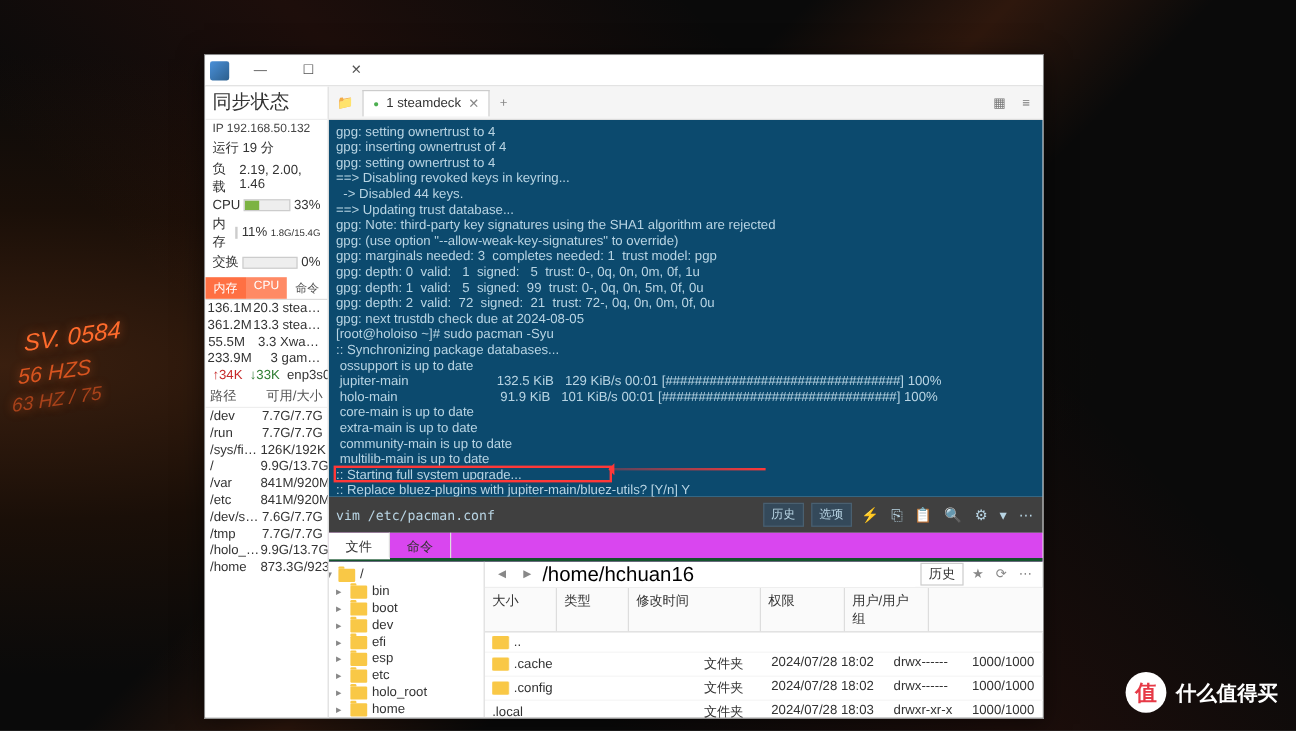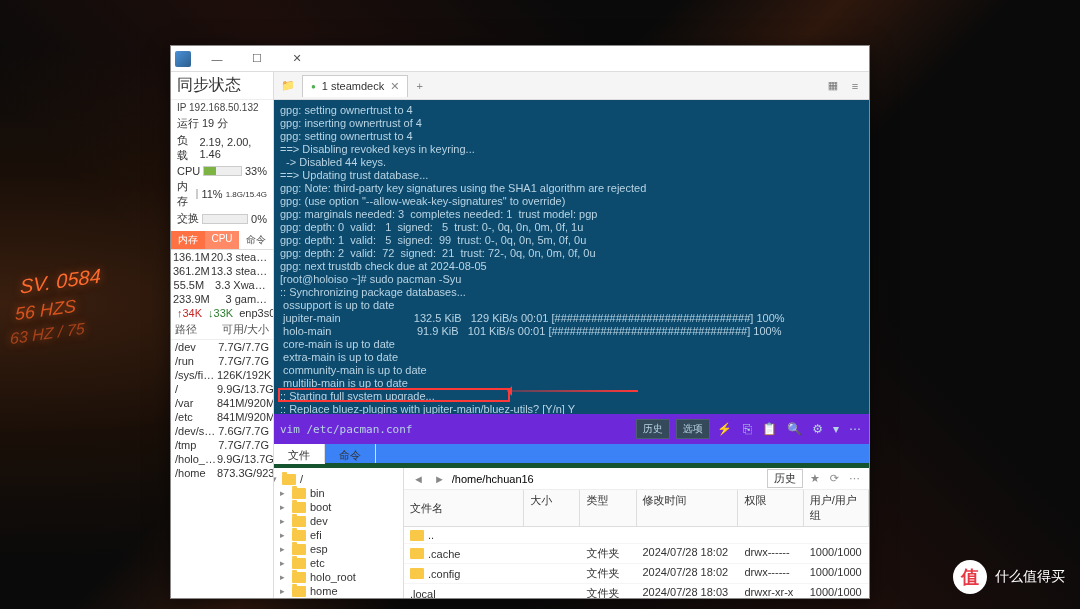--- a/index.html
+++ b/index.html
@@ -7,21 +7,21 @@
 .bg{position:absolute;inset:0;background:radial-gradient(ellipse at 0% 50%,#3a1f0f 0%,#1a0f08 30%,#0a0a0a 60%),radial-gradient(ellipse at 100% 0%,#3a1f0f 0%,transparent 40%)}
 .bg::before{content:"";position:absolute;inset:0;background:linear-gradient(135deg,transparent 40%,rgba(255,100,30,0.15) 50%,transparent 60%),linear-gradient(45deg,transparent 30%,rgba(200,50,20,0.1) 50%,transparent 70%)}
 .hud-text{position:absolute;color:#ff6b2c;font-style:italic;font-family:Arial,sans-serif;text-shadow:0 0 8px rgba(255,107,44,0.5);transform:skewY(-8deg)}
 .hud1{left:20px;top:270px;font-size:20px}
 .hud2{left:15px;top:300px;font-size:18px;color:#d8541f}
 .hud3{left:10px;top:325px;font-size:16px;color:#a8421a}
 .hud-r{right:20px;top:20px;color:#6a8fa5;font-style:italic;text-align:right}
 .hud-r div{font-size:14px;margin:2px 0}
 .watermark{position:absolute;right:15px;bottom:15px;display:flex;align-items:center;gap:8px}
 .wm-circle{width:34px;height:34px;border-radius:50%;background:#fff;display:flex;align-items:center;justify-content:center;color:#e63946;font-size:18px;font-weight:bold}
-.wm-text{color:#fff;font-size:14px;font-weight:400}
+.wm-text{color:#fff;font-size:17px;font-weight:700}
 .app{position:absolute;left:170px;top:45px;width:700px;height:554px;background:#fff;border:1px solid #888;box-shadow:0 4px 20px rgba(0,0,0,0.5);display:flex;flex-direction:column}
 .titlebar{height:26px;display:flex;align-items:center;padding:0 4px;background:#fff;border-bottom:1px solid #ddd}
 .titlebar .ico{width:16px;height:16px;background:linear-gradient(135deg,#4a90d9,#2c5f8d);border-radius:2px;margin-right:6px}
 .titlebar .title{flex:1;font-size:11px;color:#333}
 .winbtn{width:40px;height:24px;display:flex;align-items:center;justify-content:center;color:#555;cursor:pointer}
 .body{flex:1;display:flex;overflow:hidden}
 .sidebar{width:103px;min-width:103px;background:#fff;border-right:1px solid #ddd;overflow:hidden;font-size:10px}
 .sb-sync{padding:3px 6px;border-bottom:1px solid #eee;color:#333;font-size:16px}
 .sb-ip{padding:2px 6px;color:#444;font-size:10px}
 .sb-btn{margin:3px 6px;padding:2px 8px;border:1px solid #ccc;background:#f5f5f5;display:inline-block;font-size:10px}
@@ -54,38 +54,38 @@
 .tab-dot{color:#4caf50;font-size:8px}
 .tab-close{color:#888;cursor:pointer}
 .tab-add{padding:4px 8px;color:#888;cursor:pointer}
 .tb-right{margin-left:auto;display:flex;gap:2px}
 .tb-btn{width:20px;height:20px;display:flex;align-items:center;justify-content:center;color:#777}
 .term{height:314px;background:#0c4a6e;color:#b8d4e3;font-family:Consolas,monospace;font-size:10px;line-height:13px;padding:4px 6px;overflow:hidden;white-space:pre;position:relative}
 .highlight-box{position:absolute;border:2px solid #ff3838;pointer-events:none}
 .hb1{left:4px;top:288px;width:232px;height:14px}
 .arrow{position:absolute;left:234px;top:290px;width:130px;height:2px;background:linear-gradient(to right,rgba(255,56,56,0.3),#ff3838);pointer-events:none}
 .arrow::before{content:"";position:absolute;left:-6px;top:-4px;border:5px solid transparent;border-right-color:#ff3838}
-.cmdbar{height:30px;background:#6d28d9;display:flex;align-items:center;padding:0 6px;gap:6px}
+.cmdbar{height:30px;background:#404040;display:flex;align-items:center;padding:0 6px;gap:6px}
 .cmdinput{flex:1;background:transparent;border:none;color:#b8d4e3;font-family:Consolas,monospace;font-size:11px;outline:none}
 .cmd-btn{padding:2px 6px;color:#b8d4e3;font-size:10px;border:1px solid #4a6070;background:#34495a;cursor:pointer}
 .cmd-ico{color:#b8d4e3;cursor:pointer;font-size:12px;padding:0 2px}
-.filetabs{height:24px;display:flex;border-bottom:5px solid #14532d;background:#3b82f6}
+.filetabs{height:24px;display:flex;border-bottom:3px solid #14532d;background:#d946ef}
 .ftab{padding:4px 14px;font-size:11px;color:#333;border-right:1px solid #ddd}
 .ftab.active{background:#fff;border-bottom:2px solid #fff;margin-bottom:-1px}
 .fm{flex:1;display:flex;overflow:hidden}
 .fm-tree{width:130px;border-right:1px solid #ddd;padding:4px 0;overflow:hidden;font-size:11px}
 .tree-node{padding:1px 4px 1px 18px;color:#333;display:flex;align-items:center;gap:4px;position:relative}
 .tree-node::before{content:"▸";position:absolute;left:6px;color:#888;font-size:9px}
 .tree-node.root{padding-left:8px}
 .tree-node.root::before{content:"▾";left:-2px}
 .fico{width:14px;height:11px;background:#f9c846;border-radius:1px;position:relative}
 .fico::before{content:"";position:absolute;top:-2px;left:0;width:5px;height:2px;background:#f9c846;border-radius:1px 1px 0 0}
 .fm-main{flex:1;display:flex;flex-direction:column;overflow:hidden}
 .fm-path{height:22px;display:flex;align-items:center;padding:0 6px;border-bottom:1px solid #eee;font-size:11px;color:#333;gap:4px}
-.fm-path input{flex:1;border:none;font-size:11px;outline:none}
+.fm-path input{flex:1;border:none;font-size:17px;outline:none}
 .nav-ico{color:#888;cursor:pointer;padding:0 3px}
 .fm-table{flex:1;overflow:auto}
 .fm-head{display:flex;background:#fafafa;border-bottom:1px solid #ddd;position:sticky;top:0}
 .fm-head span{padding:3px 6px;font-size:11px;color:#333;border-right:1px solid #ddd}
 .fm-row{display:flex;border-bottom:1px solid #f5f5f5}
 .fm-row span{padding:2px 6px;font-size:11px;color:#333;overflow:hidden;white-space:nowrap}
 .col-name{width:130px;display:flex;align-items:center;gap:4px}
 .col-size{width:60px}
 .col-type{width:60px}
 .col-date{width:110px}
@@ -313,21 +313,20 @@
             <span class="nav-ico">◄</span>
             <span class="nav-ico">►</span>
             <input value="/home/hchuan16" style="">
             <span style="border:1px solid #ccc;padding:1px 6px">历史</span>
             <span class="nav-ico">★</span>
             <span class="nav-ico">⟳</span>
             <span class="nav-ico">⋯</span>
           </div>
           <div class="fm-table">
             <div class="fm-head">
-              <span class="col-name">文件名</span>
               <span class="col-size">大小</span>
               <span class="col-type">类型</span>
               <span class="col-date">修改时间</span>
               <span class="col-perm">权限</span>
               <span class="col-own">用户/用户组</span>
             </div>
             <div id="fm-rows">
                 <div class="fm-row">
                   <span class="col-name"><span class="fico"></span>..</span>
                   <span class="col-size"></span>

